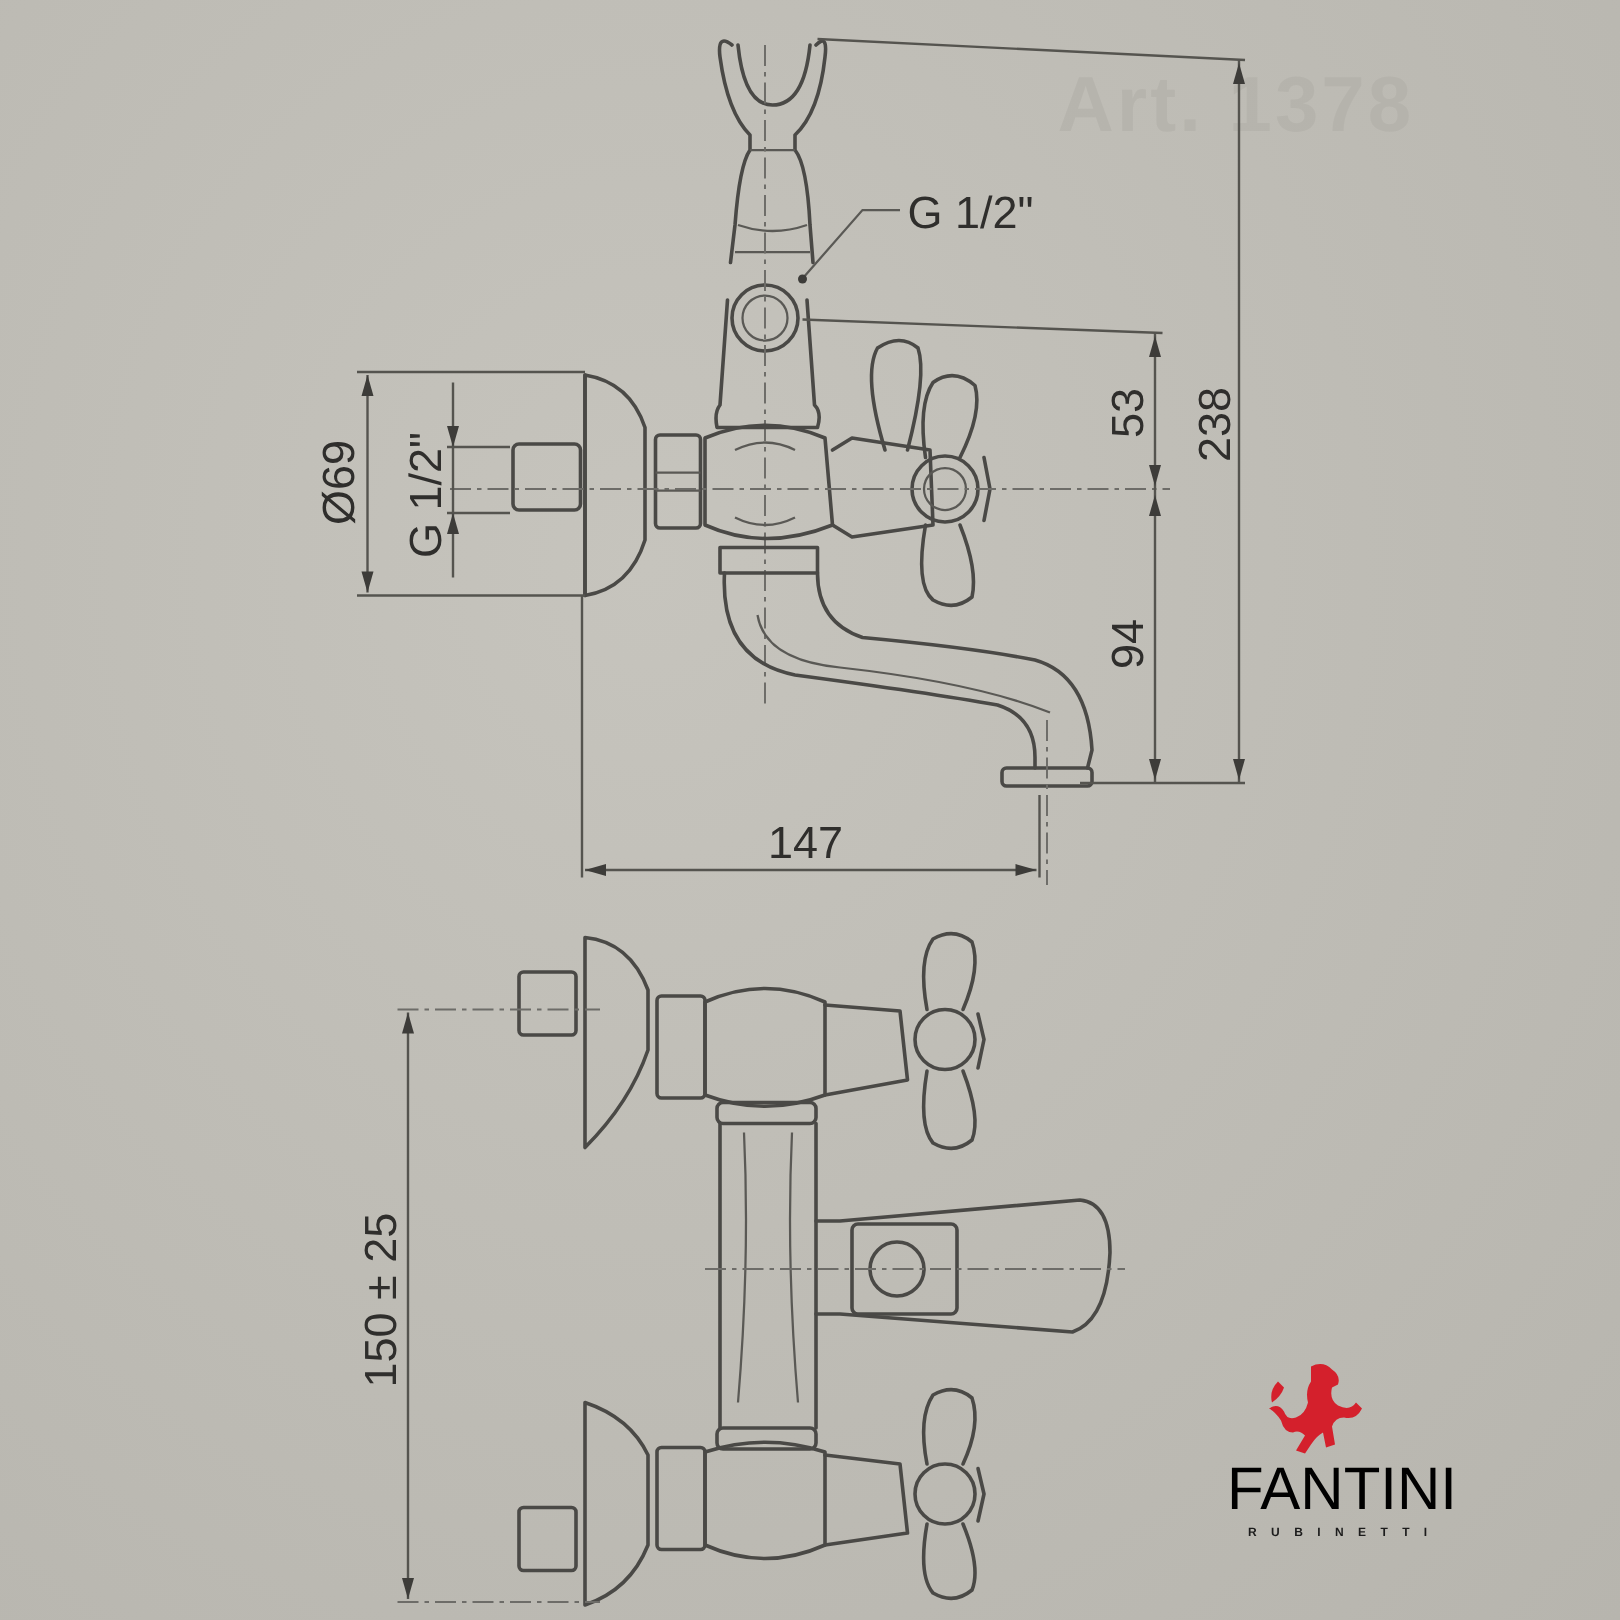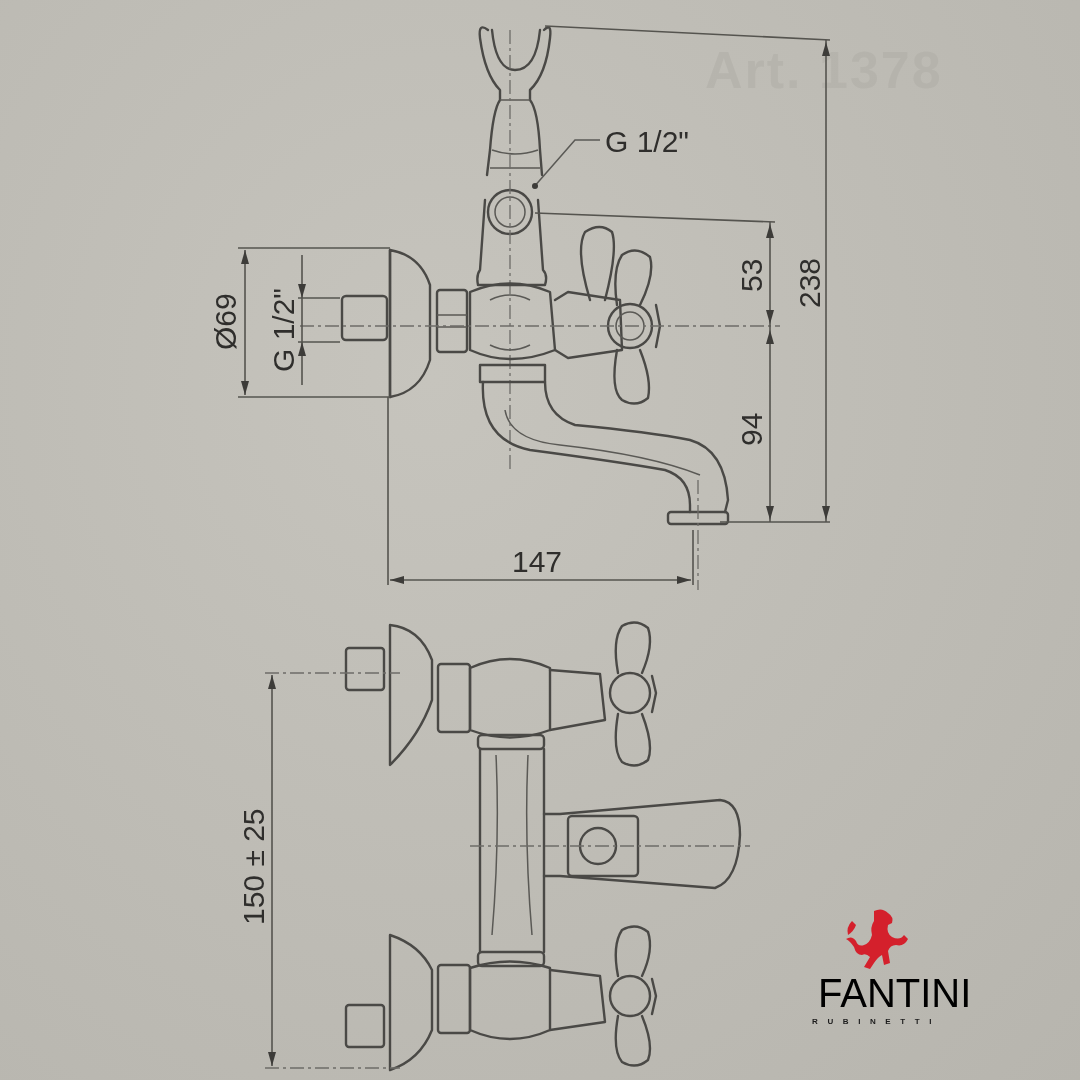--- a/index.html
+++ b/index.html
@@ -27,21 +27,21 @@
   .dtxt { font-family: "Liberation Sans", sans-serif; font-size: 30px; fill: #2f2e2c; }
   .logo {
     position: absolute; left: 808px; top: 905px; width: 170px; height: 130px;
   }
   .logo-word {
     position: absolute; left: 10px; top: 68px;
     font-family: "Liberation Sans", sans-serif; font-size: 40px; color: #000000;
     letter-spacing: 0px; line-height: 1;
   }
   .logo-sub {
-    position: absolute; left: 4px; top: 113px;
+    position: absolute; left: 24px; top: 113px;
     font-family: "Liberation Sans", sans-serif; font-size: 8px; color: #1c1c1c;
     letter-spacing: 9.6px; font-weight: bold; line-height: 1;
   }
 </style>
 </head>
 <body>
 
 <div class="sheet"></div>
 <div class="ghost g1">Art. 1378</div>
 

